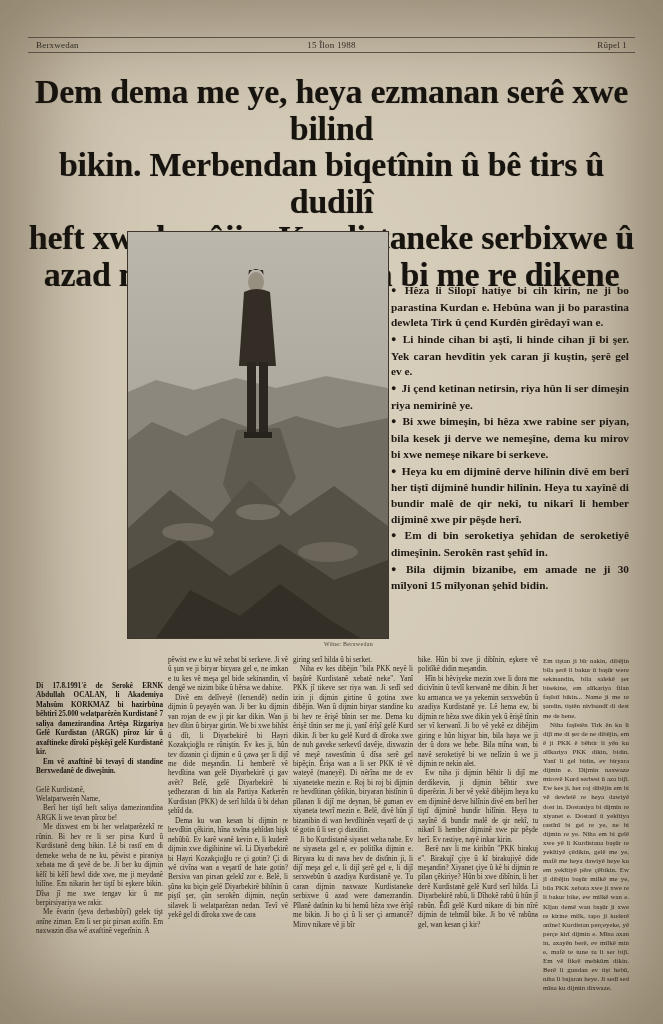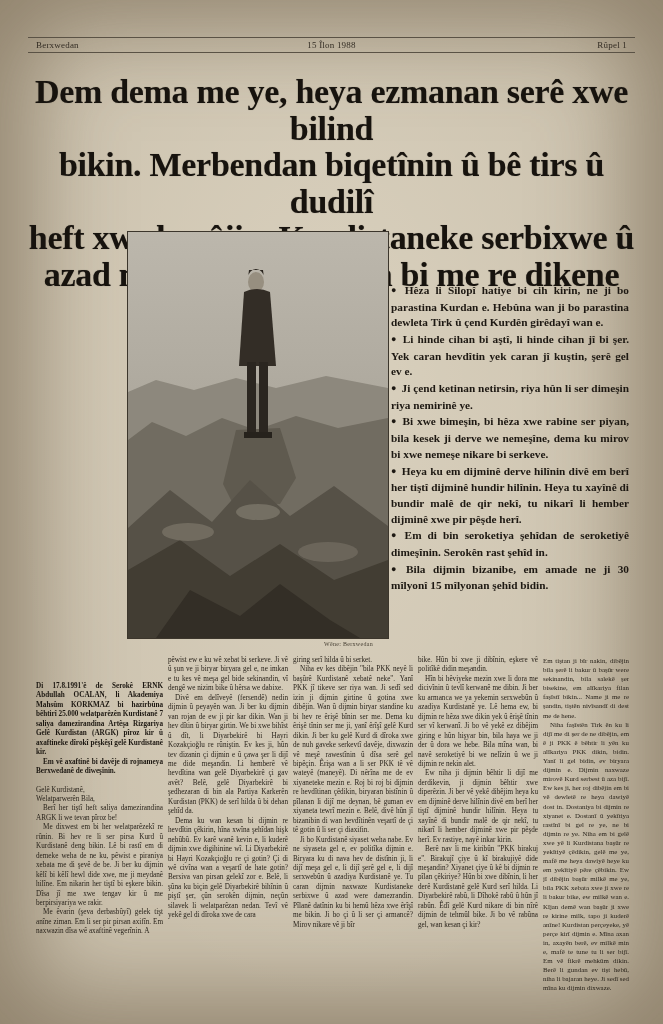--- a/index.html
+++ b/index.html
@@ -120,23 +120,23 @@
       <p><span class="dot">●</span><span>Bi xwe bimeşin, bi hêza xwe rabine ser piyan, bila kesek ji derve we nemeşîne, dema ku mirov bi xwe nemeşe nikare bi serkeve.</span></p>
       <p><span class="dot">●</span><span>Heya ku em dijminê derve hilînin divê em berî her tiştî dijminê hundir hilînin. Heya tu xayînê di bundir malê de qir nekî, tu nikarî li hember dijminê xwe pir pêşde herî.</span></p>
       <p><span class="dot">●</span><span>Em di bin seroketiya şehîdan de seroketiyê dimeşînin. Serokên rast şehîd in.</span></p>
       <p><span class="dot">●</span><span>Bila dijmin bizanibe, em amade ne ji 30 mîlyonî 15 mîlyonan şehîd bidin.</span></p>
     </div>
   </div>
 
   <div class="article">
     <div class="col col-first">
       <p class="intro ni">Di 17.8.1991'ê de Serokê ERNK Abdullah OCALAN, li Akademiya Mahsûm KORKMAZ bi hazirbûna bêhtirî 25.000 welatparêzên Kurdistanê 7 saliya damezirandina Artêşa Rizgariya Gelê Kurdistan (ARGK) pîroz kir û axaftineke dîrokî pêşkêşî gelê Kurdistanê kir.</p>
-      <p class="intro">Em vê axaftinê bi davêje di rojnameya Berxwedanê de diweşînin.</p>
+      <p class="intro">Em vê axaftinê bi tevayî di standine Berxwedanê de diweşînin.</p>
       <p class="ni gap">Gelê Kurdistanê,</p>
-      <p class="ni">Welatparwerên Bila,</p>
+      <p class="ni">Welatparwerên Name,</p>
       <p>Berî her tiştî heft saliya damezirandina ARGK li we tevan pîroz be!</p>
       <p>Me dixwest em bi her welatparêzekî re rûnin. Bi hev re li ser pirsa Kurd û Kurdistanê deng bikin. Lê bi rastî em di demeke weha de ne ku, pêwist e piraniya xebata me di şevê de be. Ji ber ku dijmin kêlî bi kêlî hewl dide xwe, me ji meydanê hilîne. Em nikarin her tiştî bi eşkere bikin. Dîsa jî me xwe tengav kir û me berpirsiyariya we rakir.</p>
       <p>Me êvarin (şeva derbasbûyî) gelek tişt anîne ziman. Em li ser pir pirsan axifîn. Em naxwazin dîsa wê axaftinê vegerînin. A</p>
     </div>
     <div class="col">
       <p class="ni">pêwist ew e ku wê xebat bi serkeve. Ji vê û şun ve ji biryar biryara gel e, ne imkan e tu kes vê meşa gel bide sekinandin, vî dengê we nizim bike û hêrsa we dabixe.</p>
       <p>Divê em delîveyê (fersendê) nedin dijmin û peyayên wan. Ji ber ku dijmin van rojan de ew ji pir kar dikin. Wan ji hev dîtin û biryar girtin. We bi xwe bihîst û dît, li Diyarbekirê bi Hayri Kozakçioğlu re rûniştin. Ev kes ji, hûn tev dizanin çi dijmin e û çawa şer li dijî me dide meşandin. Li hemberê vê hevdîtina wan gelê Diyarbekirê çi gav avêt? Belê, gelê Diyarbekirê bi şedhezaran di bin ala Partiya Karkerên Kurdistan (PKK) de serî hilda û bi dehan şehîd da.</p>
       <p>Dema ku wan kesan bi dijmin re hevdîtin çêkirin, hîna xwîna şehîdan hişk nebûbû. Ev karê wanê kevin e, li kuderê dijmin xwe digihinine wî. Li Diyarbekirê bi Hayri Kozakçioğlu re çi gotin? Çi di wê civîna wan a veşartî de hate gotin? Bersiva van pirsan gelekî zor e. Belê, li şûna ku biçin gelê Diyarbekirê bihînin û piştî şer, çûn serokên dijmin, neçûn silavek li welatparêzan nedan. Tevî vê yekê gel di dîroka xwe de cara</p>
     </div>
     <div class="col">

